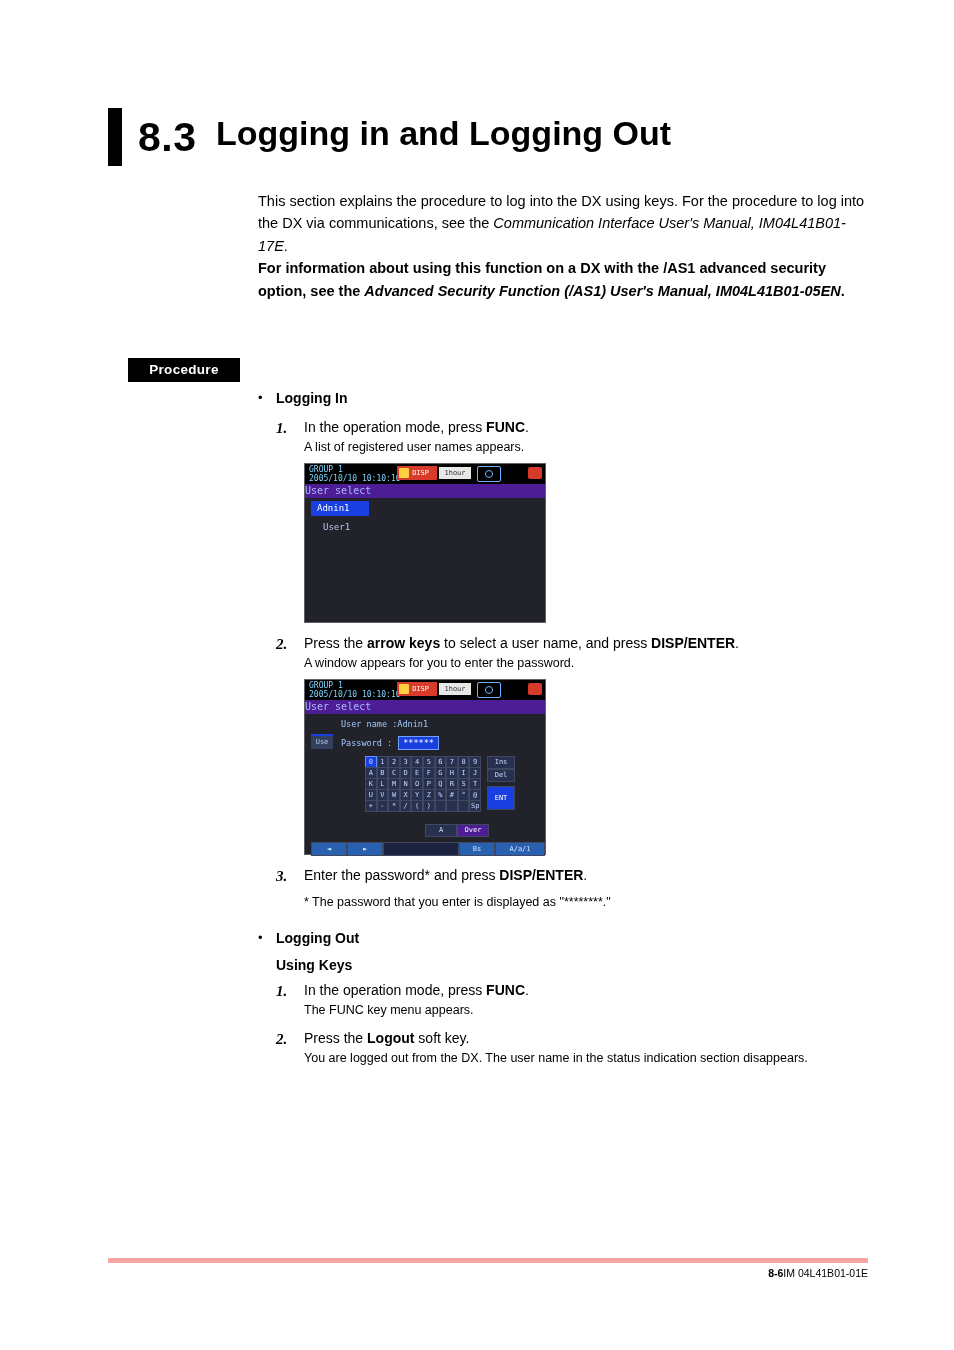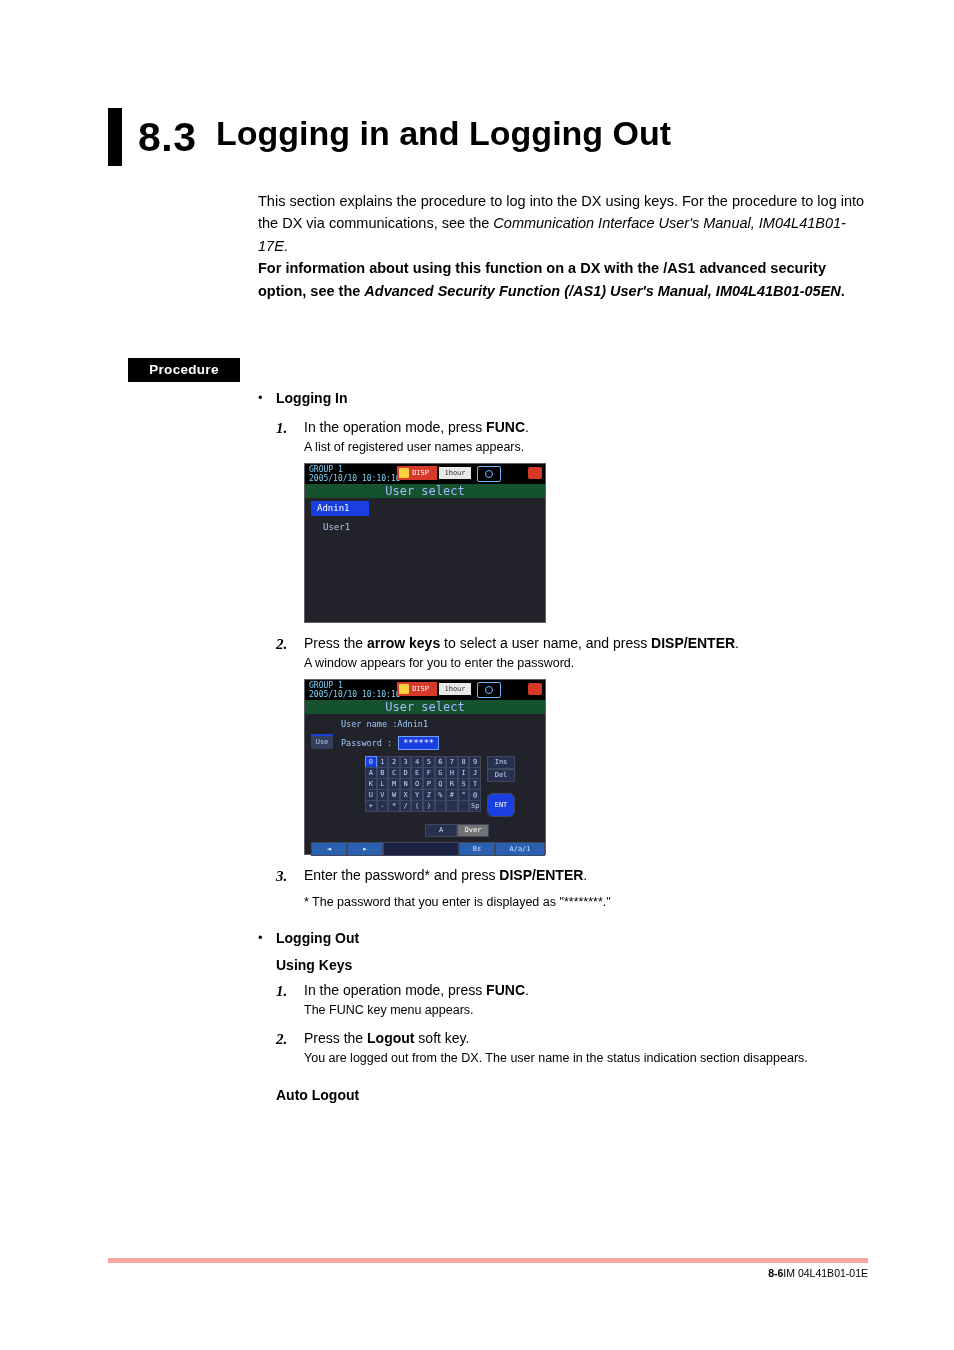--- a/index.html
+++ b/index.html
@@ -197,24 +197,23 @@
   }
   .scr-spk {
     position: absolute;
     right: 3px; top: 3px;
     width: 14px; height: 12px;
     background: #d73a2a;
     border-radius: 2px;
   }
   .scr-bar {
     height: 14px;
-    background: #14532d;
+    background: #4c1d95;
     color: #a8b8ff;
-    font-size: 12px;
-    text-align: center;
+    font-size: 10px;
     line-height: 14px;
   }
   .scr-row {
     height: 16px;
     line-height: 16px;
     padding-left: 10px;
     font-size: 9px;
   }
   .scr-row.sel {
     background: #1a3fe0;
@@ -304,34 +303,33 @@
     font-size: 7px;
     text-align: center;
     line-height: 11px;
     margin-bottom: 0;
   }
   .sk.ent {
     height: 22px;
     background: #1a3fe0;
     color: #fff;
     line-height: 22px;
-    margin-top: 11px;
-    border-radius: 6px;
+    margin-top: 4px;
   }
   .btm-row1 {
     position: absolute;
     left: 120px; top: 144px;
     display: flex; gap: 0;
   }
   .btm-row1 .c {
     width: 30px; height: 11px;
     background: #283050; border: 0.5px solid #404860;
     font-size: 7px; text-align: center; line-height: 11px; color: #c8d6ff;
   }
-  .btm-row1 .c.ov { background: #737373; color: #fff; }
+  .btm-row1 .c.ov { background: #4c1d95; color: #fff; }
   .btm-row2 {
     position: absolute;
     left: 6px; bottom: 0;
     height: 12px;
     width: calc(100% - 6px);
     display: flex;
   }
   .btm-row2 .c {
     height: 12px; font-size: 7px; text-align: center; line-height: 12px;
     border: 0.5px solid #404860;
@@ -549,21 +547,20 @@
     <div class="num-row" style="margin-top:8px;">
       <div class="num">2.</div>
       <div class="txt">
         <span>Press the </span><b>Logout</b><span> soft key.</span>
         <div class="small">You are logged out from the DX. The user name in the status indication section disappears.</div>
       </div>
     </div>
 
     <div class="space-block"></div>
     <div style="margin-left:18px; margin-top:10px;">
-      <div class="sect-title" style="font-size:14px;">Auto Logout</div>
     </div>
 
   </div>
 
   <div class="footer">
     <span class="pn">8-6</span>
     <span>IM 04L41B01-01E</span>
   </div>
 
 </div>

